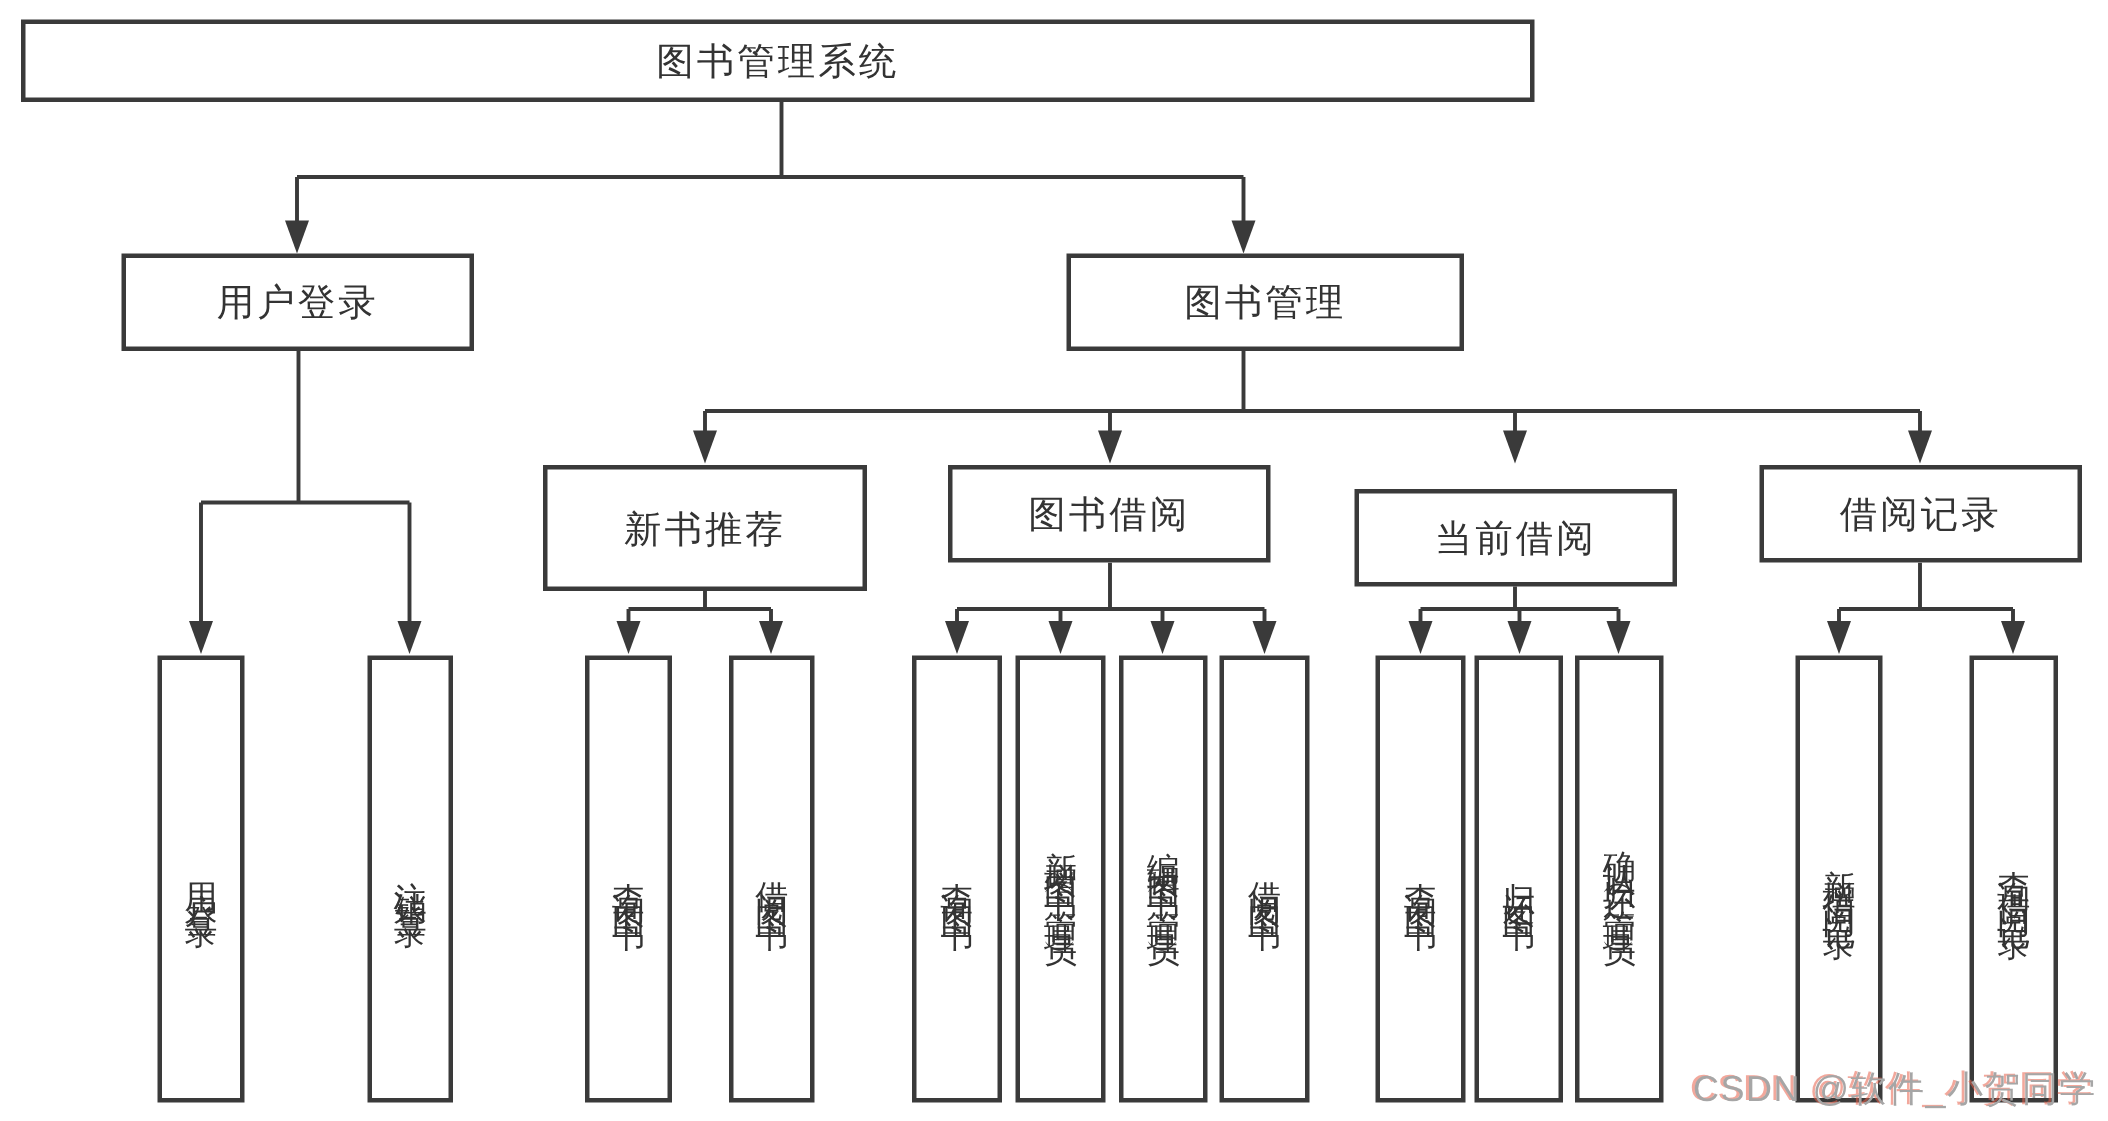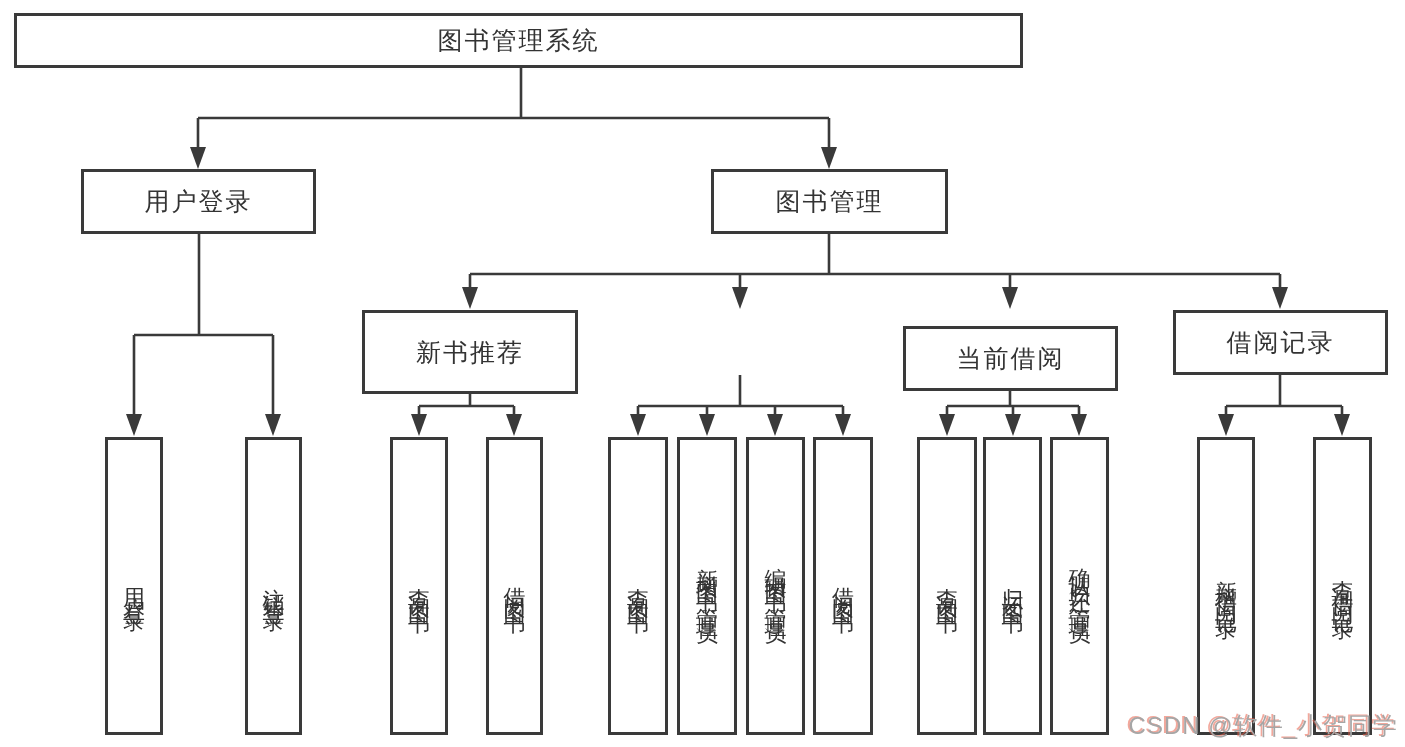--- a/index.html
+++ b/index.html
@@ -108,23 +108,24 @@
     <g>
       <path d="M1280 375 V406 M1226 406 H1342 M1226 406 V416 M1342 406 V416"></path>
       <polygon points="1218,414 1234,414 1226,436"></polygon>
       <polygon points="1334,414 1350,414 1342,436"></polygon>
     </g>
   </svg>
 
   <div class="node hnode" style="left:14px;top:13px;width:1009px;height:55px">图书管理系统</div>
 
   <div class="node hnode" style="left:81px;top:169px;width:235px;height:65px">用户登录</div>
-  <div class="node hnode" style="left:711px;top:169px;width:237px;height:65px">图书管理</div>
+  <div class="node hnode" style="left:711px;top:169px;width:265px;height:65px">图书管理</div>
 
   <div class="node hnode" style="left:362px;top:310px;width:216px;height:84px">新书推荐</div>
+  <div class="node hnode" style="left:632px;top:310px;width:215px;height:65px">图书借阅</div>
   <div class="node hnode" style="left:903px;top:326px;width:215px;height:65px">当前借阅</div>
   <div class="node hnode" style="left:1173px;top:310px;width:215px;height:65px">借阅记录</div>
 
   <div class="node vnode" style="left:105px">
     <span class="vtext">用户登录</span>
   </div>
   <div class="node vnode" style="left:245px;width:57px">
     <span class="vtext">注销登录</span>
   </div>
   <div class="node vnode" style="left:390px">

